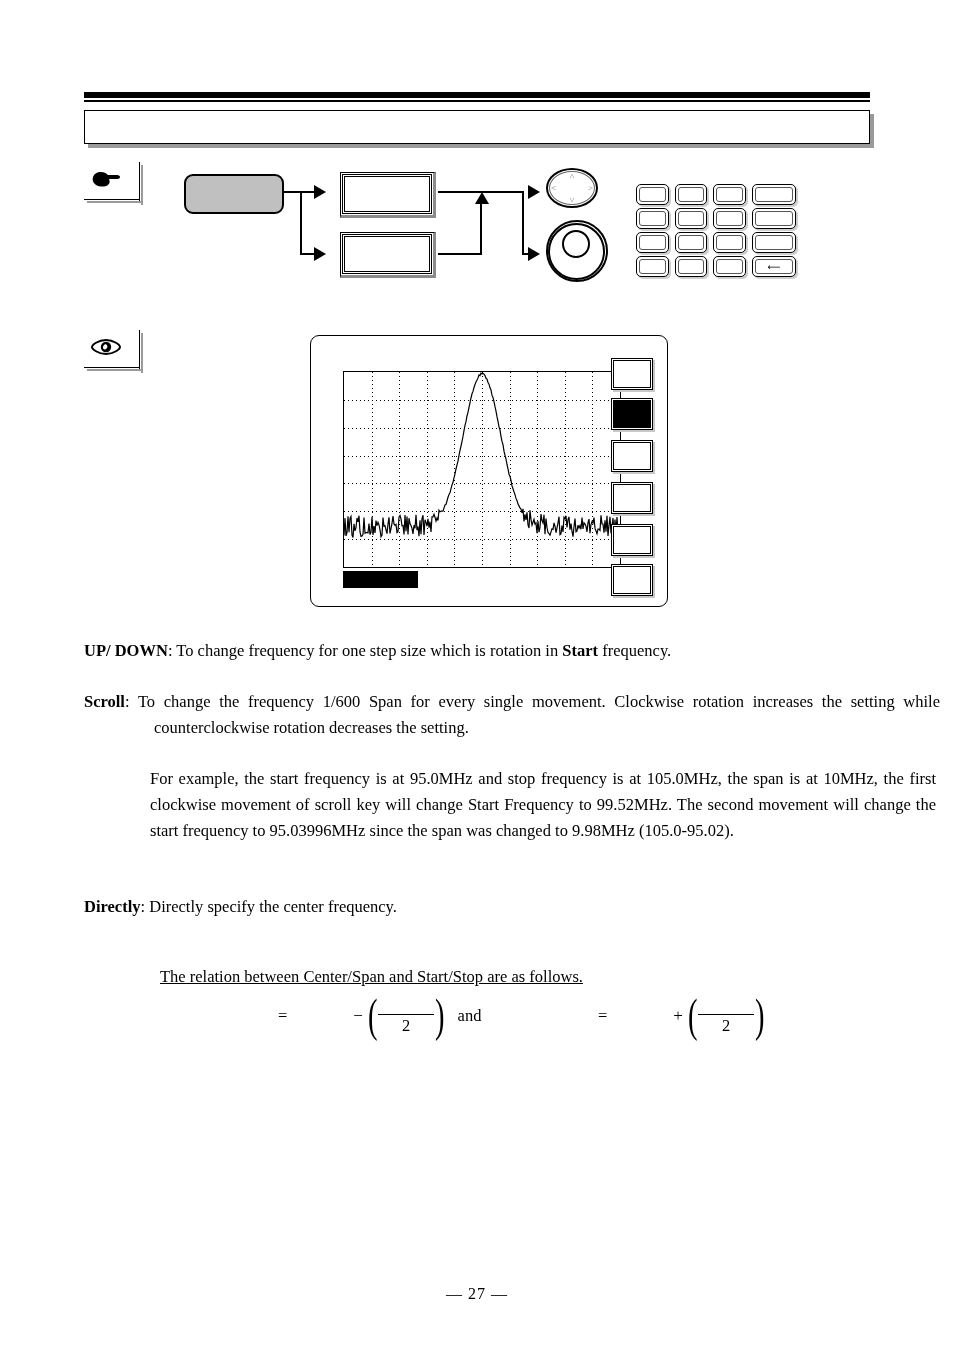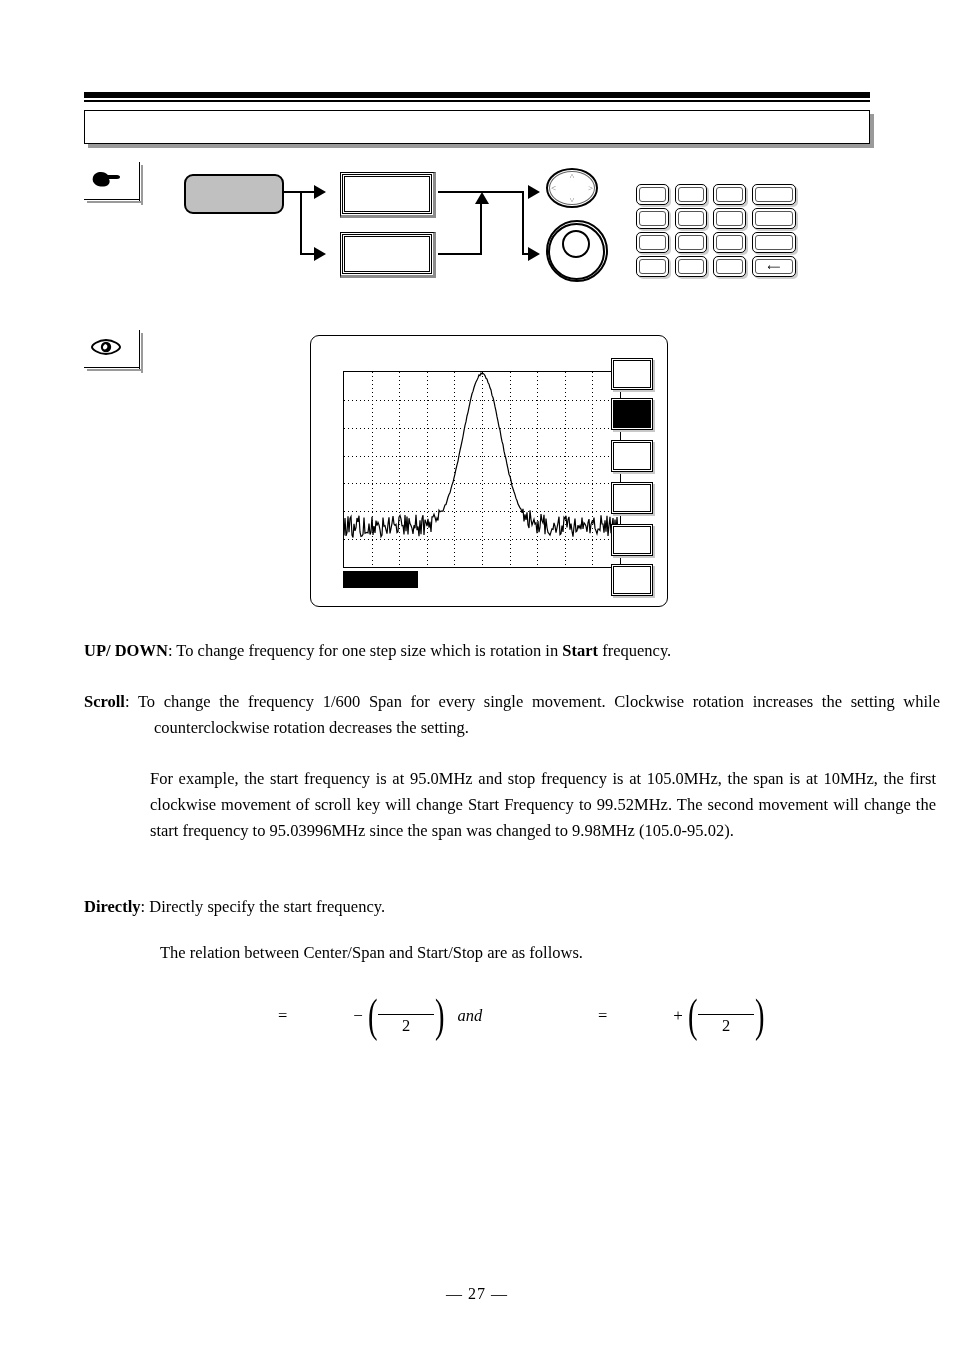--- a/index.html
+++ b/index.html
@@ -123,21 +123,21 @@
   #formula{position:absolute;left:84px;top:985px;width:786px;height:62px;font-size:16.5px;}
   .fgroup{position:absolute;display:flex;align-items:center;height:62px;}
   .f-var{min-width:58px;text-align:center;}
   .f-eq{padding:0 6px;}
   .f-sign{padding:0 2px;font-size:17px;}
   .paren{font-size:46px;line-height:0;font-weight:300;transform:scaleX(0.62);display:inline-block;}
   .frac{display:inline-flex;flex-direction:column;align-items:center;justify-content:center;min-width:56px;margin:0 -2px;}
   .frac .num{min-height:15px;font-size:16.5px;line-height:15px;}
   .frac .bar{width:100%;height:1px;background:#000;margin:1px 0;}
   .frac .den{font-size:16.5px;line-height:19px;}
-  .f-and{padding-left:10px;font-style:italic;}
+  .f-and{padding-left:10px;}
 
   
   #footer{position:absolute;left:0;top:1285px;width:954px;text-align:center;font-size:16px;letter-spacing:1px;}
 </style>
 </head>
 <body>
 
 <div id="header-band">
   <div class="hdr-thick"></div>
   <div class="hdr-gap"></div>
@@ -329,24 +329,24 @@
 
 <div class="para" style="left:84px;top:689px;width:786px;padding-left:70px;text-indent:-70px;">
   <b>Scroll</b><span>: To change the frequency 1/600 Span for every single movement. Clockwise rotation increases the setting while counterclockwise rotation decreases the setting.</span>
 </div>
 
 <div class="para" style="left:84px;top:766px;width:786px;padding-left:66px;">
   <span>For example, the start frequency is at 95.0MHz and stop frequency is at 105.0MHz, the span is at 10MHz, the first clockwise movement of scroll key will change Start Frequency to 99.52MHz. The second movement will change the start frequency to 95.03996MHz since the span was changed to 9.98MHz (105.0-95.02).</span>
 </div>
 
 <div class="para" style="left:84px;top:894px;width:786px;">
-  <b>Directly</b><span>: Directly specify the start frequency.</span>
-</div>
-
-<div class="para" style="left:84px;top:940px;width:786px;padding-left:76px;">
+  <b>Directly</b><span>: Directly specify the center frequency.</span>
+</div>
+
+<div class="para" style="left:84px;top:964px;width:786px;padding-left:76px;text-decoration:underline;">
   <span>The relation between Center/Span and Start/Stop are as follows.</span>
 </div>
 
 <div id="formula">
 
   <div class="fgroup" style="left:130px;top:0;">
     <span class="f-var"></span>
     <span class="f-eq">=</span>
     <span class="f-var"></span>
     <span class="f-sign">−</span>

